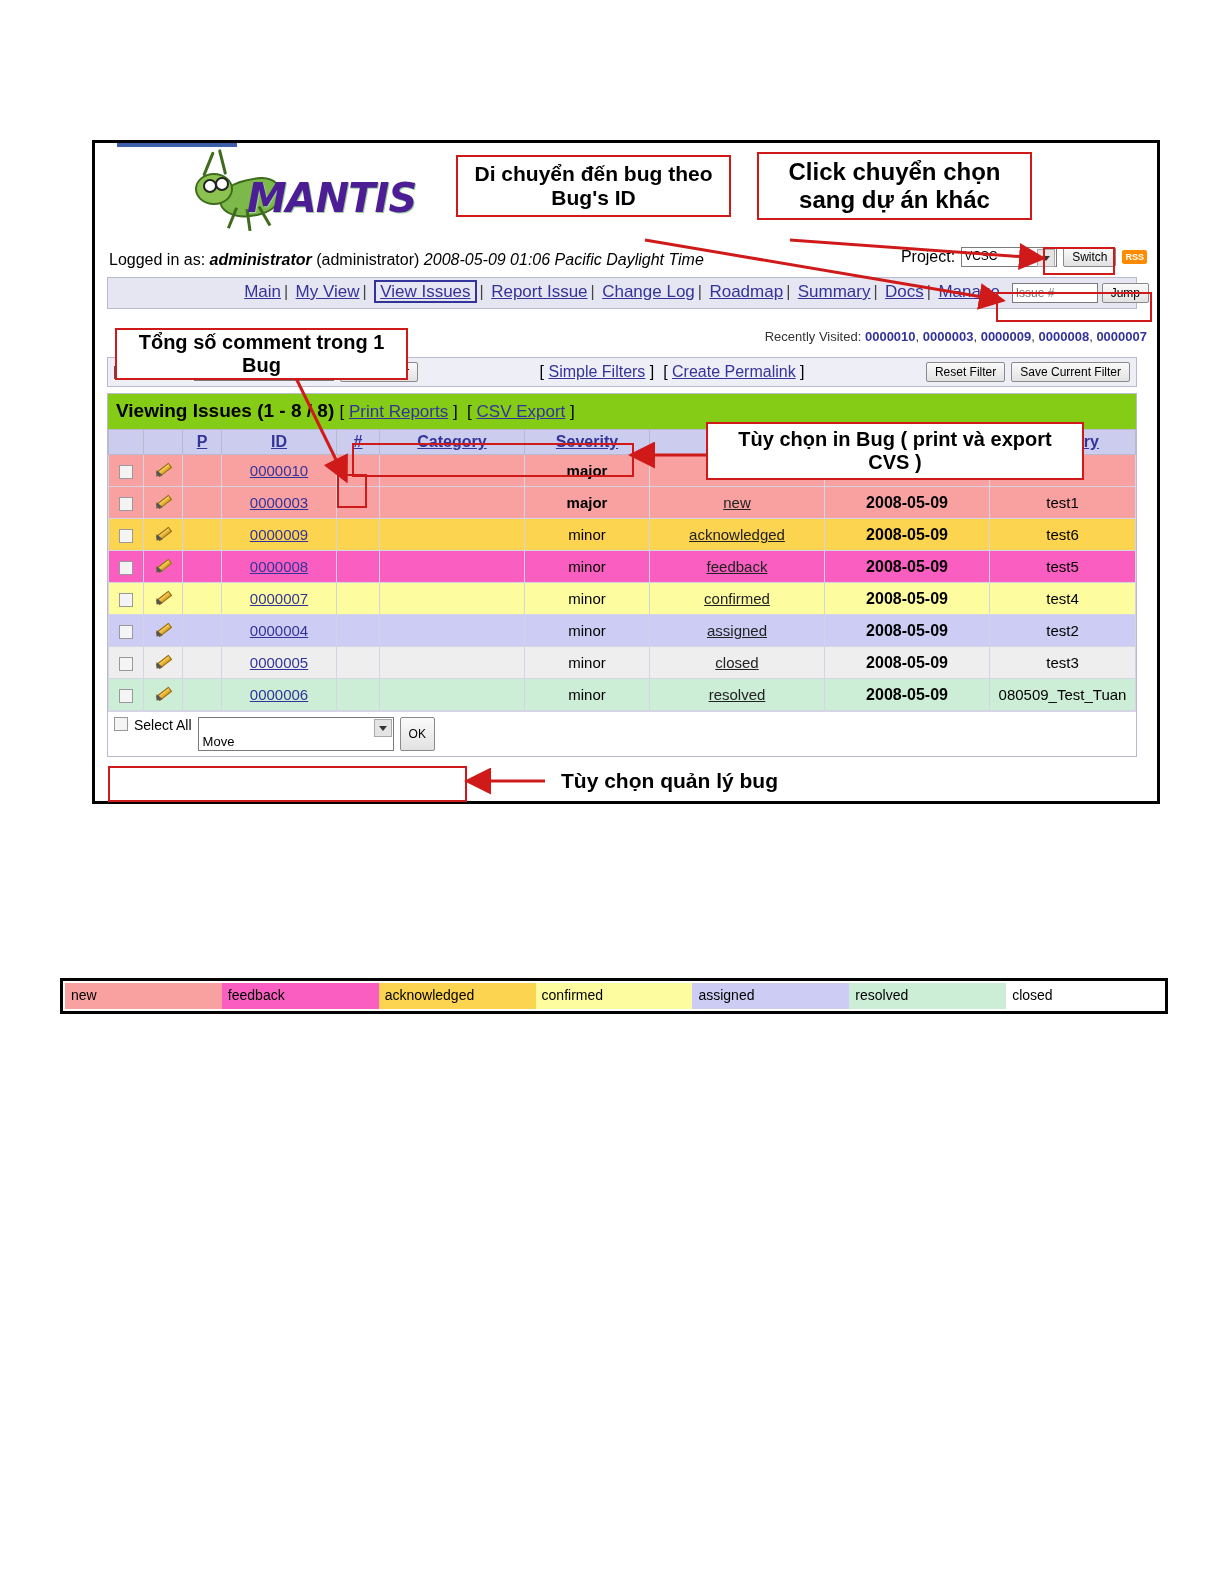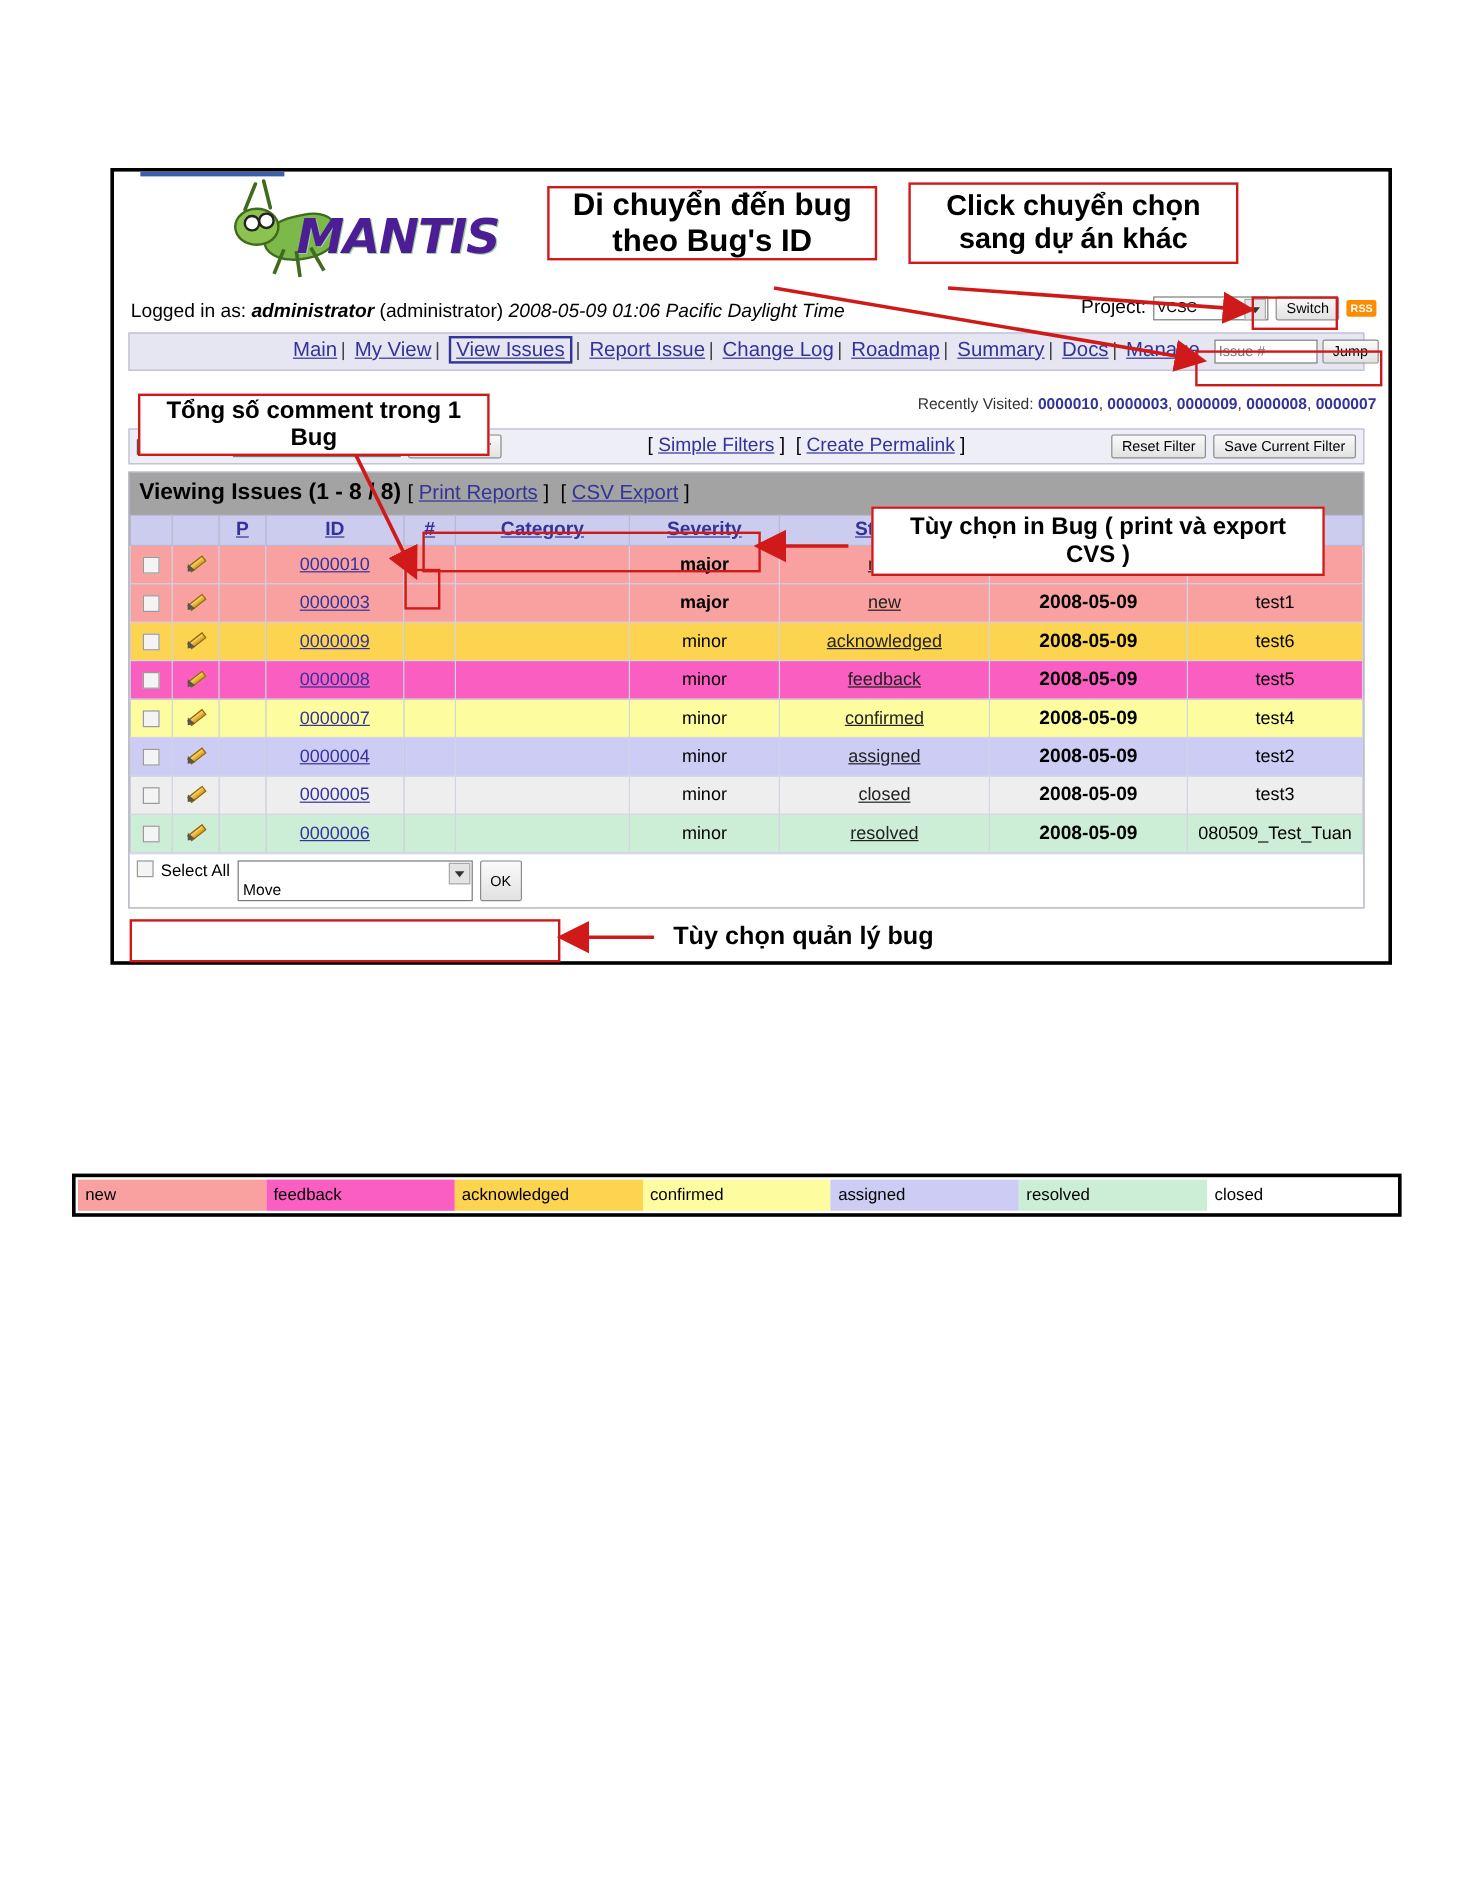--- a/index.html
+++ b/index.html
@@ -269,21 +269,21 @@
   .searchbar .right-btns { display: flex; gap: 6px; }
 
   
   .issues-panel {
     position: absolute;
     left: 12px;
     top: 250px;
     width: 1030px;
     border: 1px solid #b9b9d0;
     box-sizing: border-box;
-    background: #a3a3a3;
+    background: #84cc16;
   }
   .viewing-row {
     padding: 6px 8px 7px 8px;
     font-size: 19px;
     font-weight: bold;
   }
   .viewing-row .links { font-weight: normal; font-size: 17px; }
   .viewing-row .links a { color: #333399; text-decoration: underline; }
 
   table.issues {
@@ -661,27 +661,27 @@
 
   <line x1="790" y1="240" x2="1040" y2="258" stroke="#d01a1a" stroke-width="3" marker-end="url(#ah)"></line>
 
   <line x1="293" y1="372" x2="345" y2="478" stroke="#d01a1a" stroke-width="3" marker-end="url(#ah)"></line>
 
   <line x1="707" y1="455" x2="634" y2="455" stroke="#d01a1a" stroke-width="3" marker-end="url(#ah)"></line>
 
   <line x1="548" y1="781" x2="470" y2="781" stroke="#d01a1a" stroke-width="3" marker-end="url(#ah)"></line>
 </svg>
 
-<div class="callout" style="left:456px; top:155px; width:275px; height:62px; font-size:26px;">Di chuyển đến bug theo Bug's ID</div>
+<div class="callout" style="left:456px; top:155px; width:275px; height:62px; font-size:21px;">Di chuyển đến bug theo Bug's ID</div>
 
 <div class="callout" style="left:757px; top:152px; width:275px; height:68px; font-size:24px;">Click chuyển chọn sang dự án khác</div>
 
 <div class="callout" style="left:115px; top:328px; width:293px; height:52px; font-size:20px;">Tổng số comment trong 1 Bug</div>
 
-<div class="callout" style="left:706px; top:422px; width:378px; height:58px; font-size:20px;margin-left:20px;">Tùy chọn in Bug ( print và export CVS )</div>
+<div class="callout" style="left:706px; top:422px; width:378px; height:58px; font-size:20px;">Tùy chọn in Bug ( print và export CVS )</div>
 
 <div class="callout" style="left:545px; top:764px; width:262px; height:34px; border:none; font-size:21px; justify-content:flex-start; padding-left:16px;">Tùy chọn quản lý bug</div>
 
 <div class="redbox" style="left:996px; top:292px; width:152px; height:26px;"></div>
 <div class="redbox" style="left:1043px; top:247px; width:68px; height:24px;"></div>
 <div class="redbox" style="left:337px; top:474px; width:26px; height:30px;"></div>
 <div class="redbox" style="left:352px; top:443px; width:278px; height:30px;"></div>
 <div class="redbox" style="left:108px; top:766px; width:355px; height:32px;"></div>
 
 <div id="legend">

